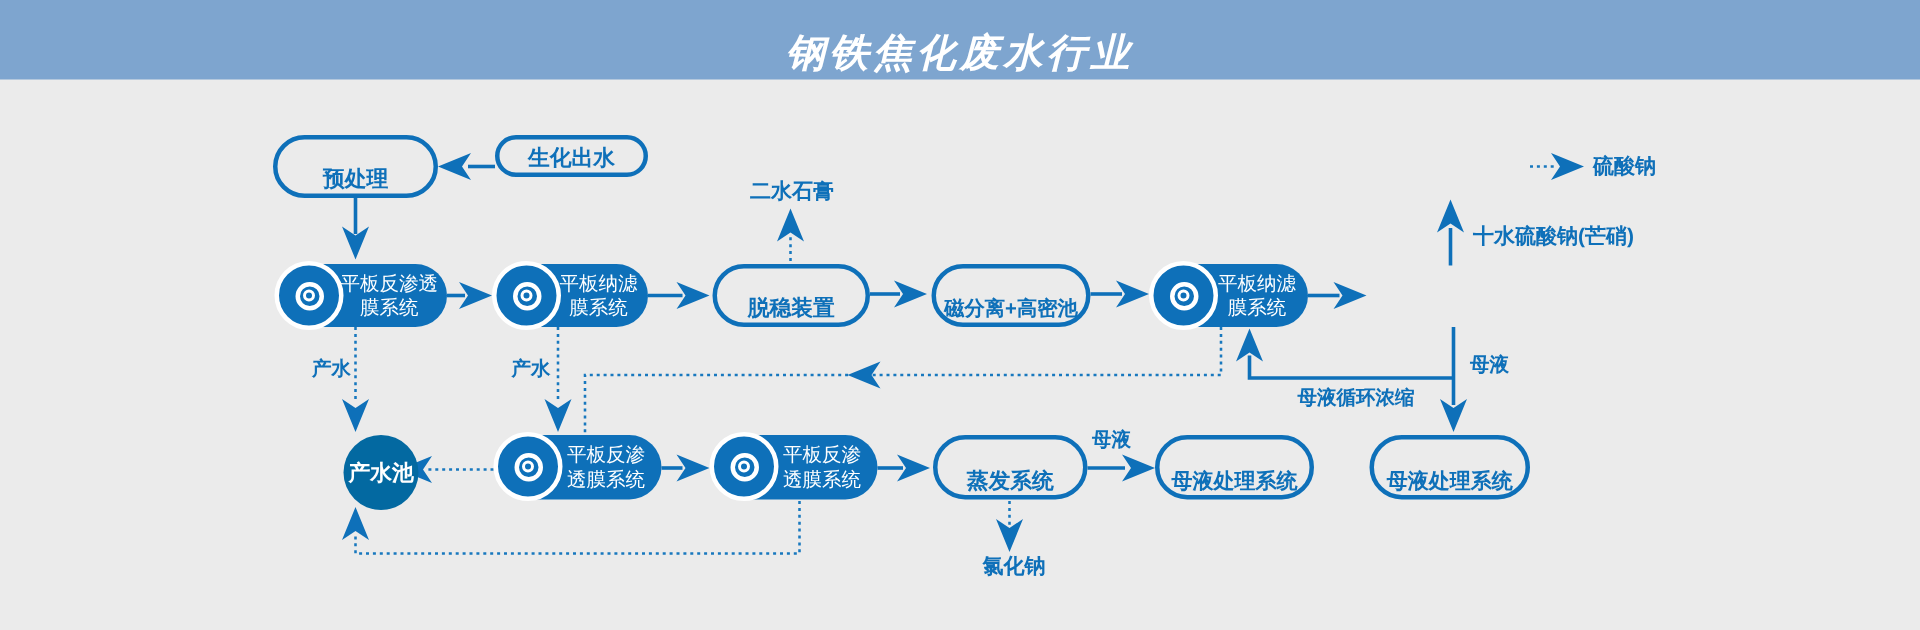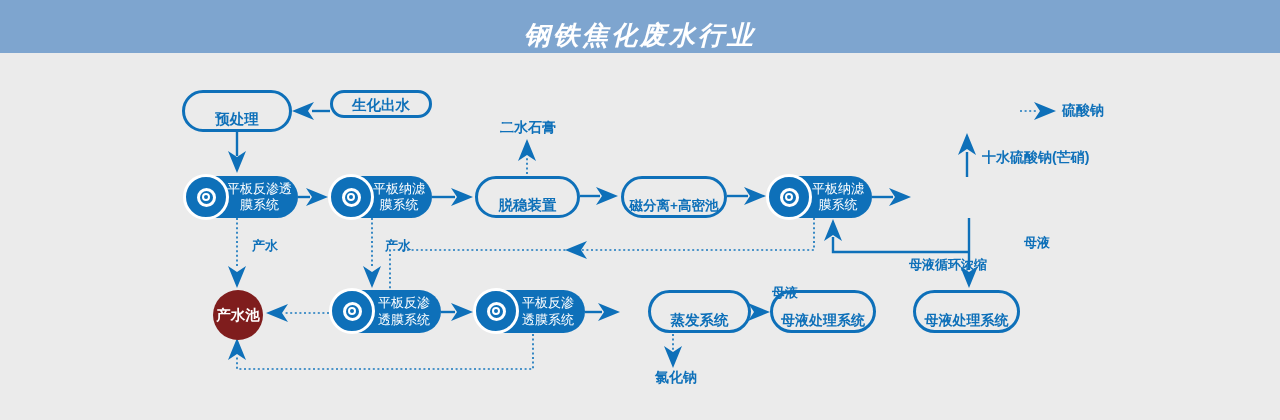--- a/index.html
+++ b/index.html
@@ -42,31 +42,31 @@
     display:flex; align-items:center; justify-content:center;
   }
   .pill-solid .disc .r2 {
     width:8px; height:8px; border:2px solid #FFFFFF; border-radius:50%;
   }
   .pill-solid .plabel {
     margin-left:42px; flex:1; text-align:center;
     font-size:13px; line-height:1.25; padding-right:6px;
   }
   .circle-node {
-    position:absolute; background:#7f1d1d; border-radius:50%;
+    position:absolute; background:#0369a1; border-radius:50%;
     display:flex; align-items:center; justify-content:center;
-    color:#FFFFFF; font-weight:bold; font-size:14.5px; white-space:nowrap;
+    color:#FFFFFF; font-weight:bold; font-size:14.5px; white-space:nowrap;margin-left:16px;
   }
   .flow-label {
     position:absolute; color:#0E70B9; font-weight:bold; white-space:nowrap;
   }
   .fl-c  { transform:translate(-50%,-50%); }
   .fl-l  { transform:translate(0,-50%); }
   .fs14 { font-size:14px; }
-  .fs13 { font-size:13px;margin-left:44px; }
+  .fs13 { font-size:13px; }
 </style>
 </head>
 <body>
 
 <div id="stage">
 
   <div id="header">
     <div class="title">钢铁焦化废水行业</div>
   </div>
 
@@ -174,21 +174,21 @@
     <span class="plabel">平板反渗透膜系统</span>
   </div>
   <div class="pill-solid" style="left:475px;top:290px;width:110px;height:43px">
     <span class="disc">
         <span class="r1">
           <span class="r2"></span>
         </span>
       </span>
     <span class="plabel">平板反渗透膜系统</span>
   </div>
-  <div class="pill-outline" style="left:648px;top:290px;width:103px;height:43px">
+  <div class="pill-outline" style="left:622px;top:290px;width:103px;height:43px">
     <span>蒸发系统</span>
   </div>
   <div class="pill-outline" style="left:770px;top:290px;width:106px;height:43px">
     <span style="font-size:14px">母液处理系统</span>
   </div>
   <div class="pill-outline" style="left:913px;top:290px;width:107px;height:43px">
     <span style="font-size:14px">母液处理系统</span>
   </div>
 
   <div class="flow-label fl-c fs14" style="left:528px;top:128px">二水石膏</div>

